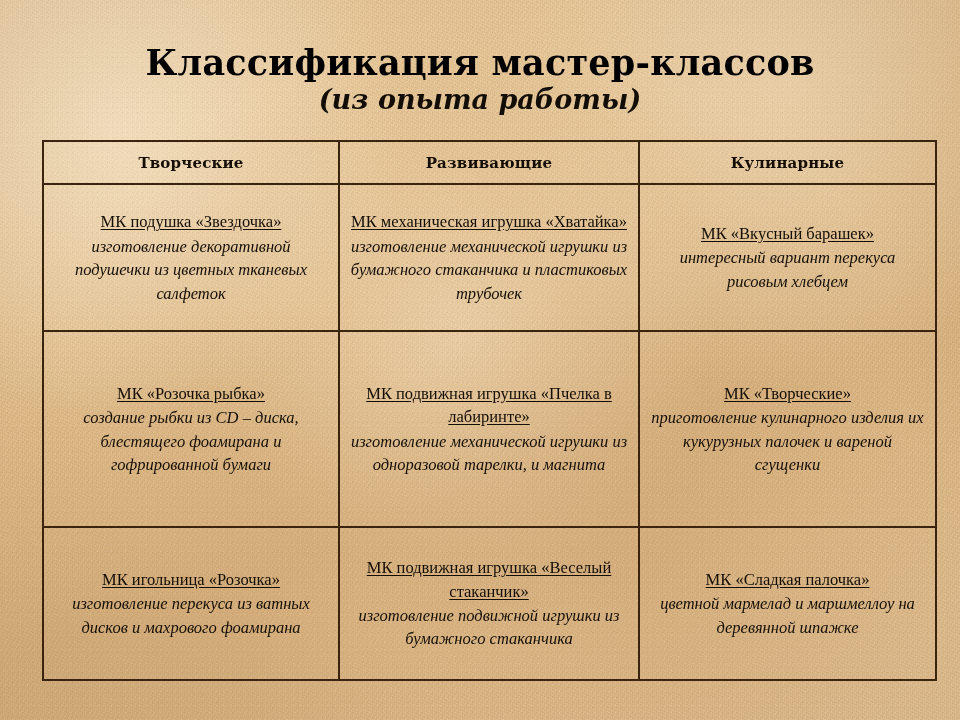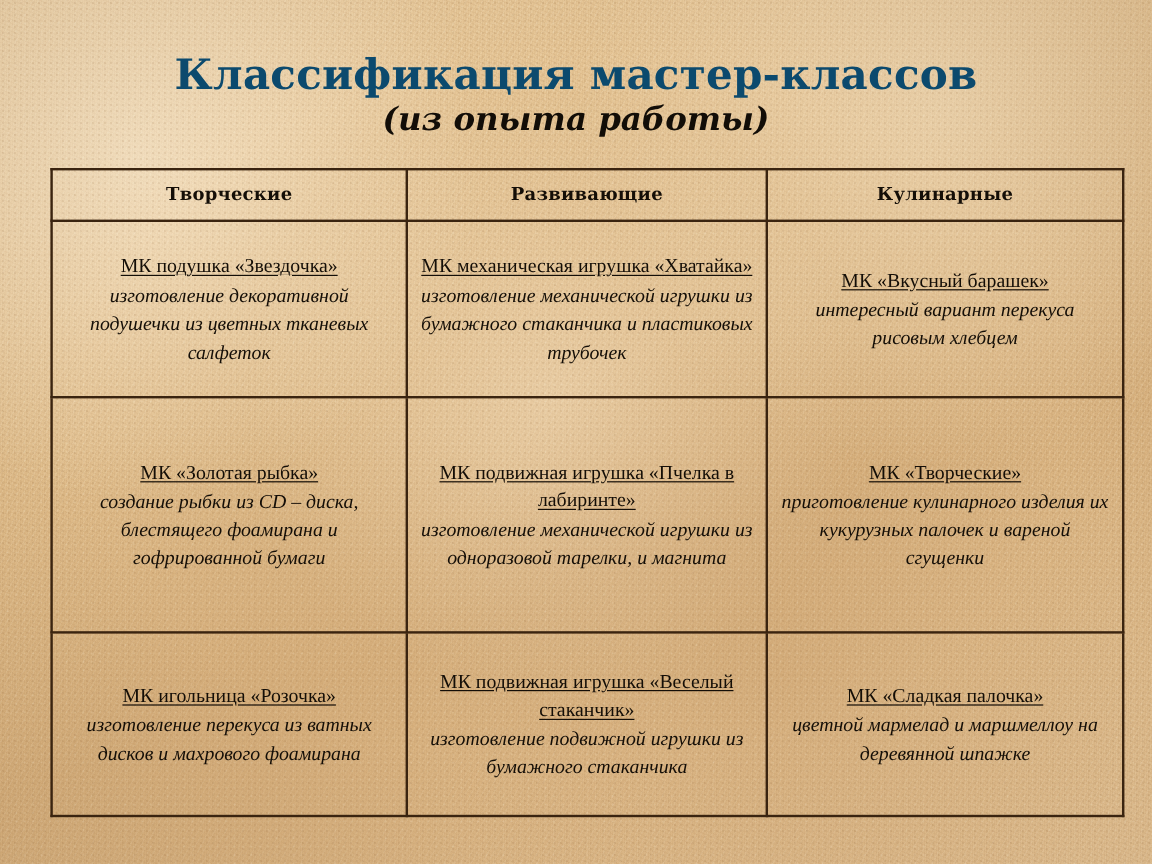--- a/index.html
+++ b/index.html
@@ -64,21 +64,21 @@
     position: absolute;
     top: 44px;
     left: 0;
     width: 960px;
     text-align: center;
   }
   .main-title {
     font-family: "DejaVu Serif", "Liberation Serif", serif;
     font-size: 35px;
     font-weight: bold;
-    color: #0c4a6e;
+    color: #000000;
     letter-spacing: 0.2px;
     line-height: 1.08;
     white-space: nowrap;
   }
   .sub-title {
     font-family: "DejaVu Serif", "Liberation Serif", serif;
     font-size: 27px;
     font-weight: bold;
     font-style: italic;
     color: #120d07;
@@ -192,21 +192,21 @@
             <div class="cell-title">МК механическая игрушка «Хватайка»</div>
             <div class="cell-desc">изготовление механической игрушки из бумажного стаканчика и пластиковых трубочек</div>
           </td>
           <td>
             <div class="cell-title">МК «Вкусный барашек»</div>
             <div class="cell-desc">интересный вариант перекуса рисовым хлебцем</div>
           </td>
         </tr>
         <tr class="r2">
           <td>
-            <div class="cell-title">МК «Золотая рыбка»</div>
+            <div class="cell-title">МК «Розочка рыбка»</div>
             <div class="cell-desc">создание рыбки из CD – диска, блестящего фоамирана и гофрированной бумаги</div>
           </td>
           <td>
             <div class="cell-title">МК подвижная игрушка «Пчелка в лабиринте»</div>
             <div class="cell-desc">изготовление механической игрушки из одноразовой тарелки, и магнита</div>
           </td>
           <td>
             <div class="cell-title">МК «Творческие»</div>
             <div class="cell-desc">приготовление кулинарного изделия их кукурузных палочек и вареной сгущенки</div>
           </td>

